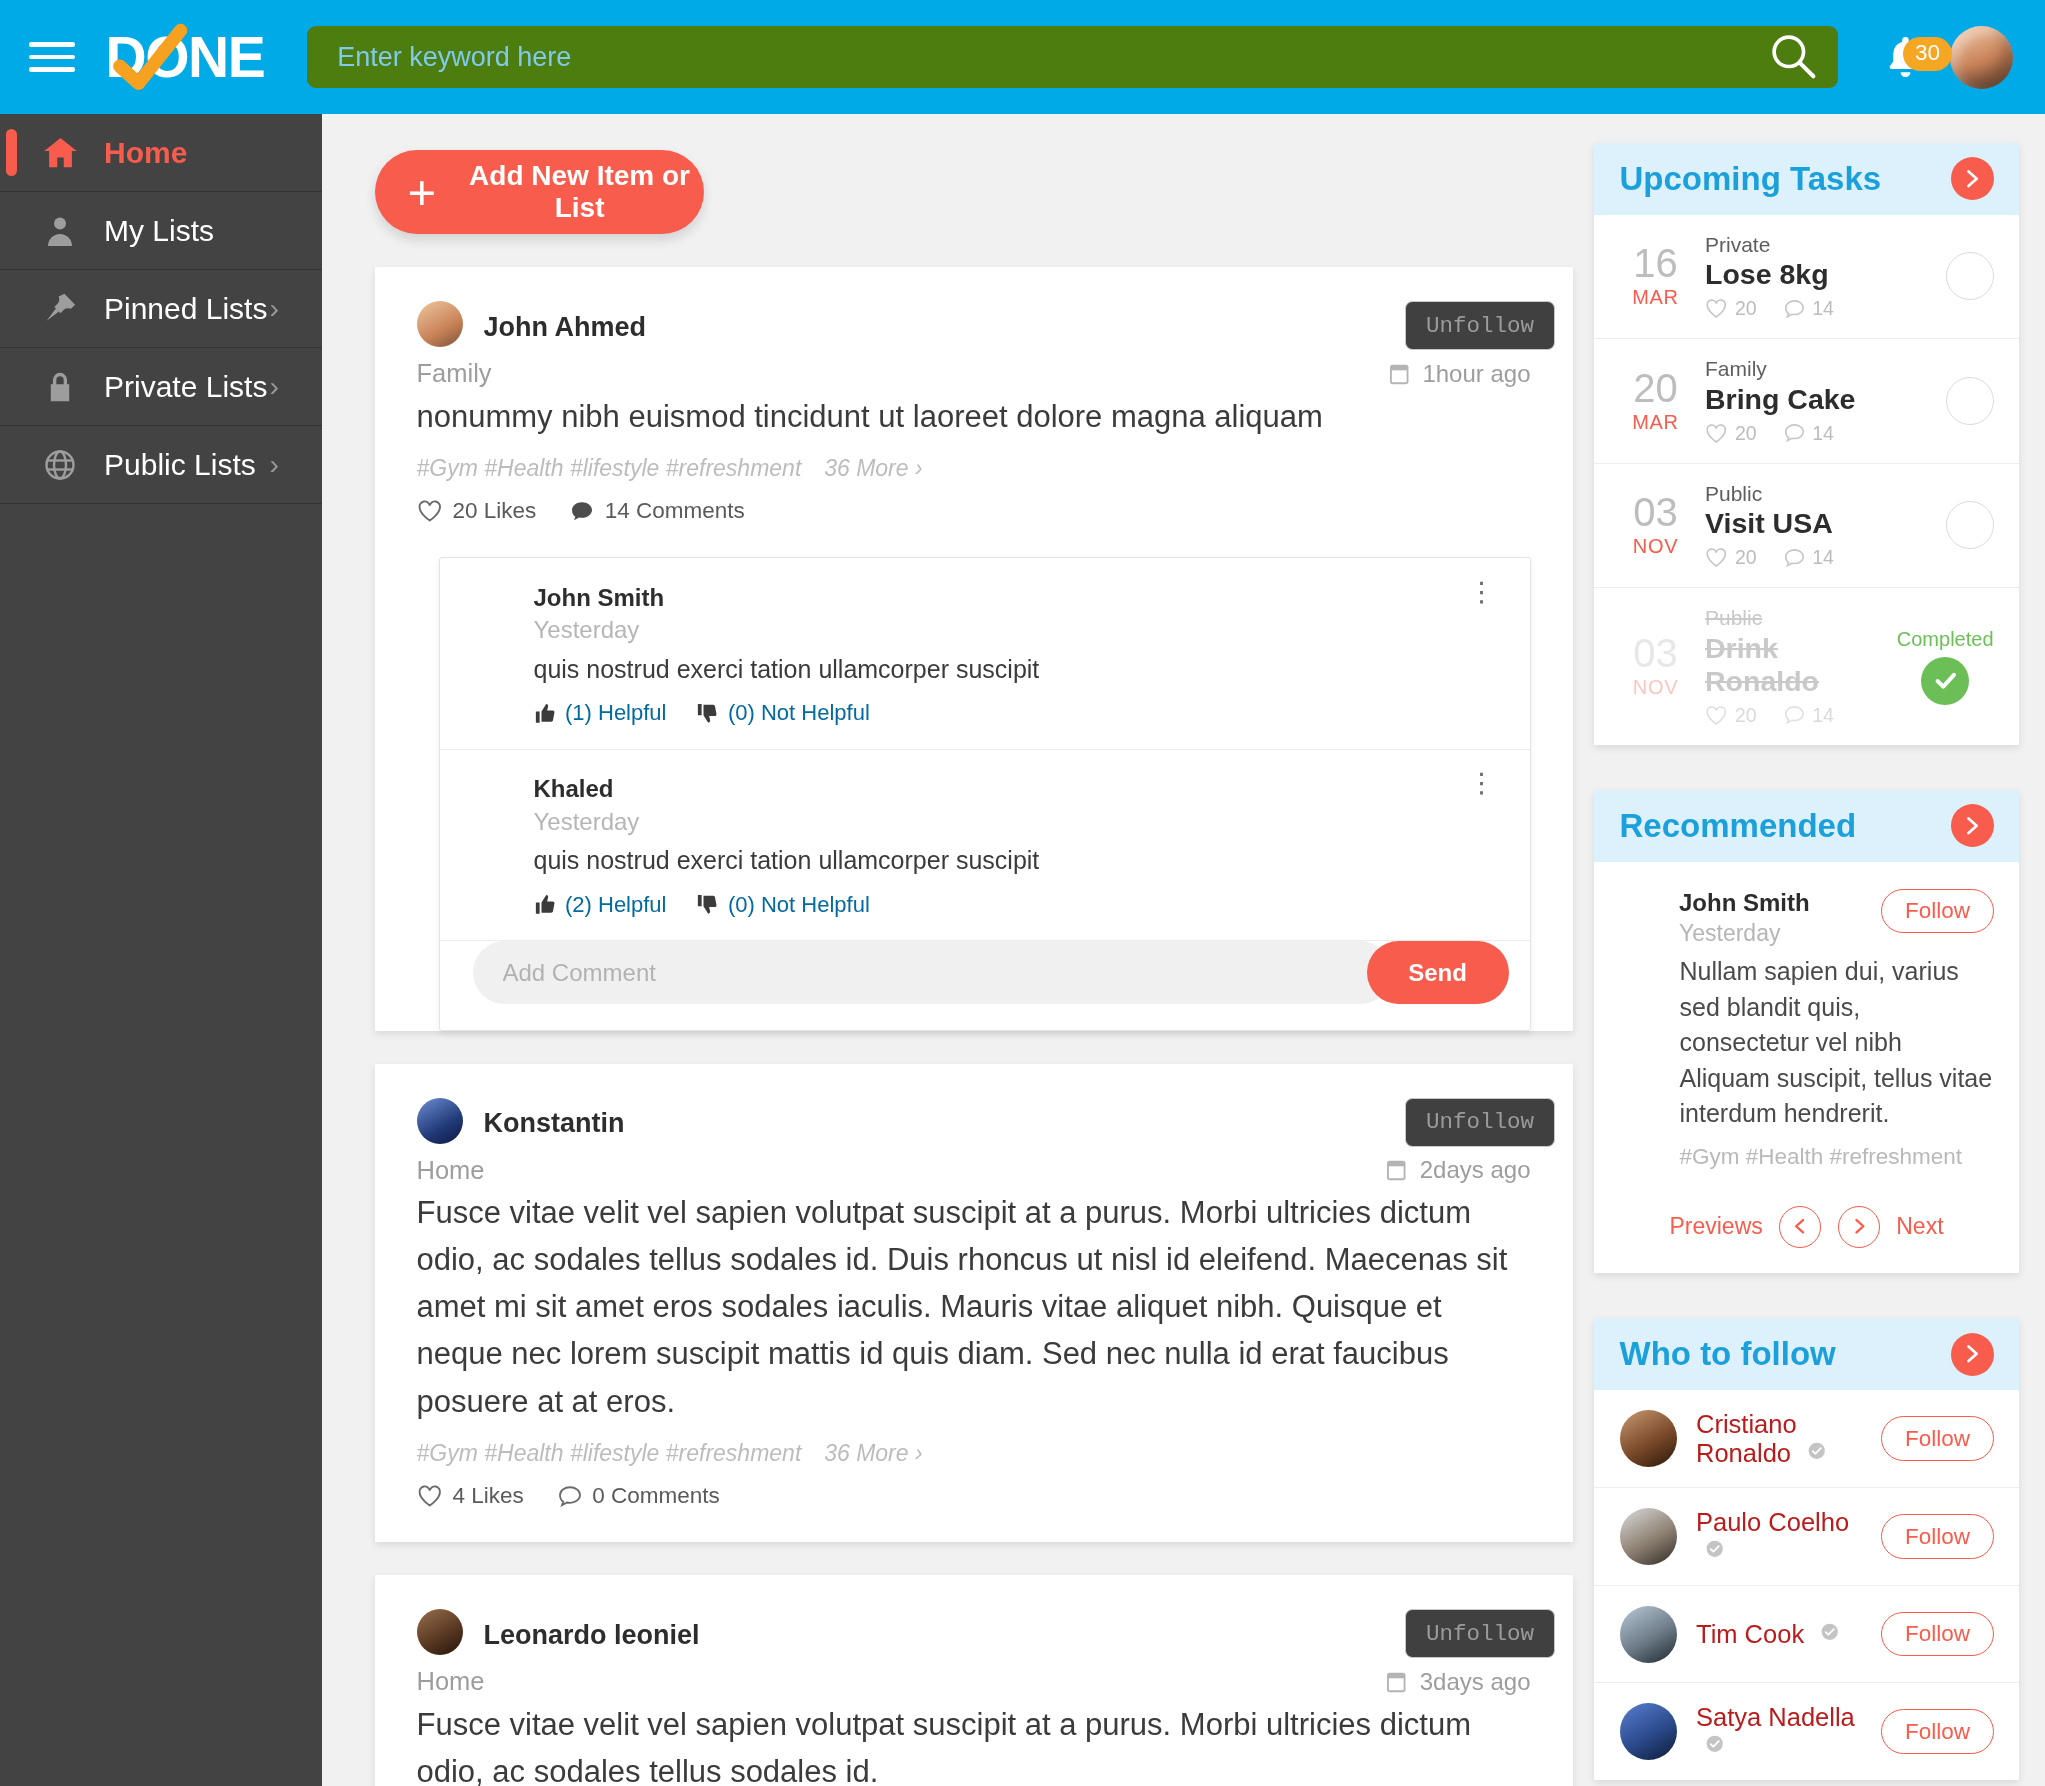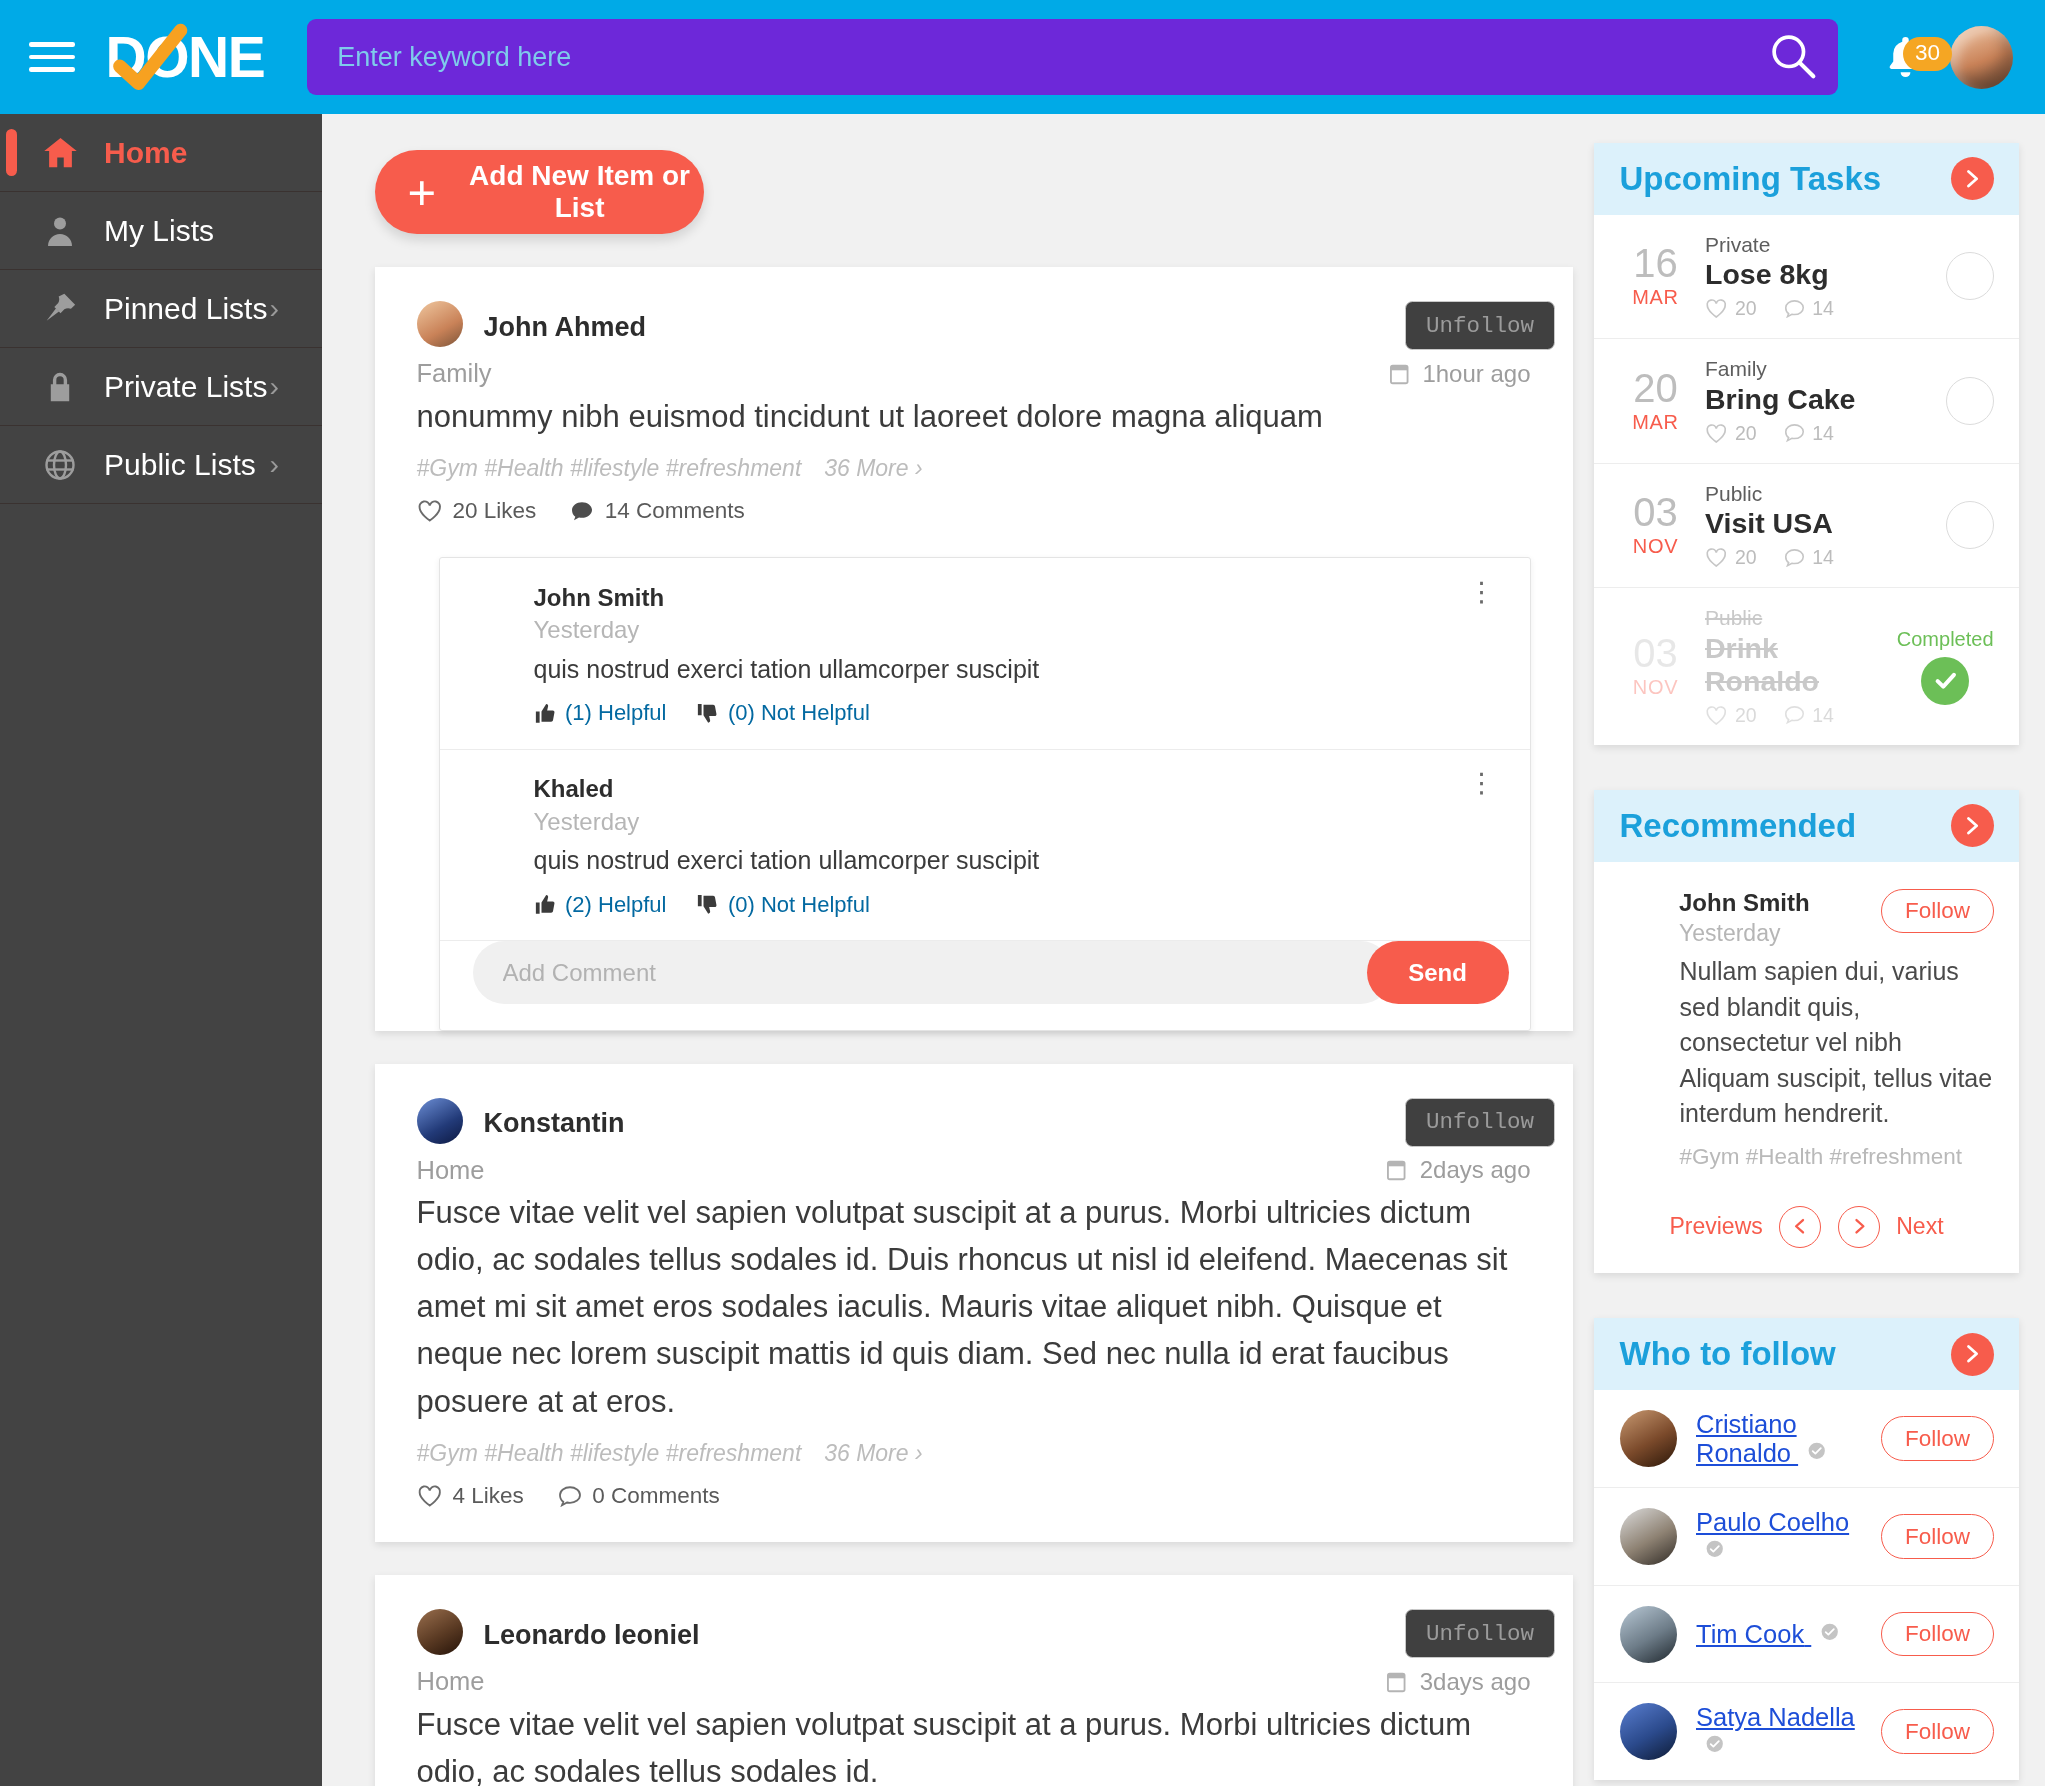--- a/index.html
+++ b/index.html
@@ -19,22 +19,22 @@
   }
   .burger{ width:46px; margin-left:28.5px; cursor:pointer; }
   .burger span{ display:block; height:4.5px; background:#fff; border-radius:2.2px; margin:8.2px 0; }
   .logo{ margin-left:31px; position:relative; display:flex; align-items:center; }
   .logo-text{ font-size:57px; font-weight:bold; color:#fff; letter-spacing:-1.5px; line-height:1; }
   .logo-check{
     position:absolute; left:6px; top:-7.5px; width:78px; height:78px; pointer-events:none;
   }
   .search-wrap{ flex:1; margin-left:43px; margin-right:22.5px; position:relative; }
   .search-input{
-    width:100%; height:76px; border:none; border-radius:9px;
-    background:#6d28d9; color:#fff; font-size:27px;
+    width:100%; height:62px; border:none; border-radius:9px;
+    background:#4d7c0f; color:#fff; font-size:27px;
     padding:0 97px 0 30px; outline:none;
     font-family:"Liberation Sans", sans-serif;
   }
   .search-input::placeholder{ color:#7FCBEB; }
   .search-btn{
     position:absolute; right:19.5px; top:50%; transform:translateY(-50%);
     width:52px; height:52px; background:none; border:none; cursor:pointer;
   }
   .bell-wrap{ position:relative; width:90px; display:flex; justify-content:center; cursor:pointer;}
   .badge{
@@ -193,21 +193,21 @@
     display:flex; align-items:center; justify-content:center; cursor:pointer;
   }
 
   .follow-row{ display:flex; align-items:center; padding:19.5px 25.5px; border-bottom:0.7px solid #ededed; }
   .follow-row:last-child{ border-bottom:none; }
   .f-av{ width:57px; height:57px; border-radius:50%; flex:none; }
   .f-av.p1{ background:linear-gradient(150deg,#c99a72,#7b4a2b 55%,#2a1608); }
   .f-av.p2{ background:linear-gradient(150deg,#dcdcdc,#8e8273 55%,#2f2a25); }
   .f-av.p3{ background:linear-gradient(150deg,#b9c9d6,#6d7c88 55%,#1e262c); }
   .f-av.p4{ background:linear-gradient(150deg,#5a7fd1,#2b4a8c 55%,#0d1a33); }
-  .f-name{ font-size:25.5px; color:#1d4ed8; margin-left:19.5px;text-decoration:underline; }
+  .f-name{ font-size:25.5px; color:#b91c1c; margin-left:19.5px; }
   .verify{ display:inline-block; margin-left:9px; vertical-align:1.5px; }
 
   .footer-links{ font-size:22px; color:#55575b; line-height:2.0; padding:0 4.5px; }
 </style>
 </head>
 <body>
 
 <div class="app">
 
   <div class="header">

